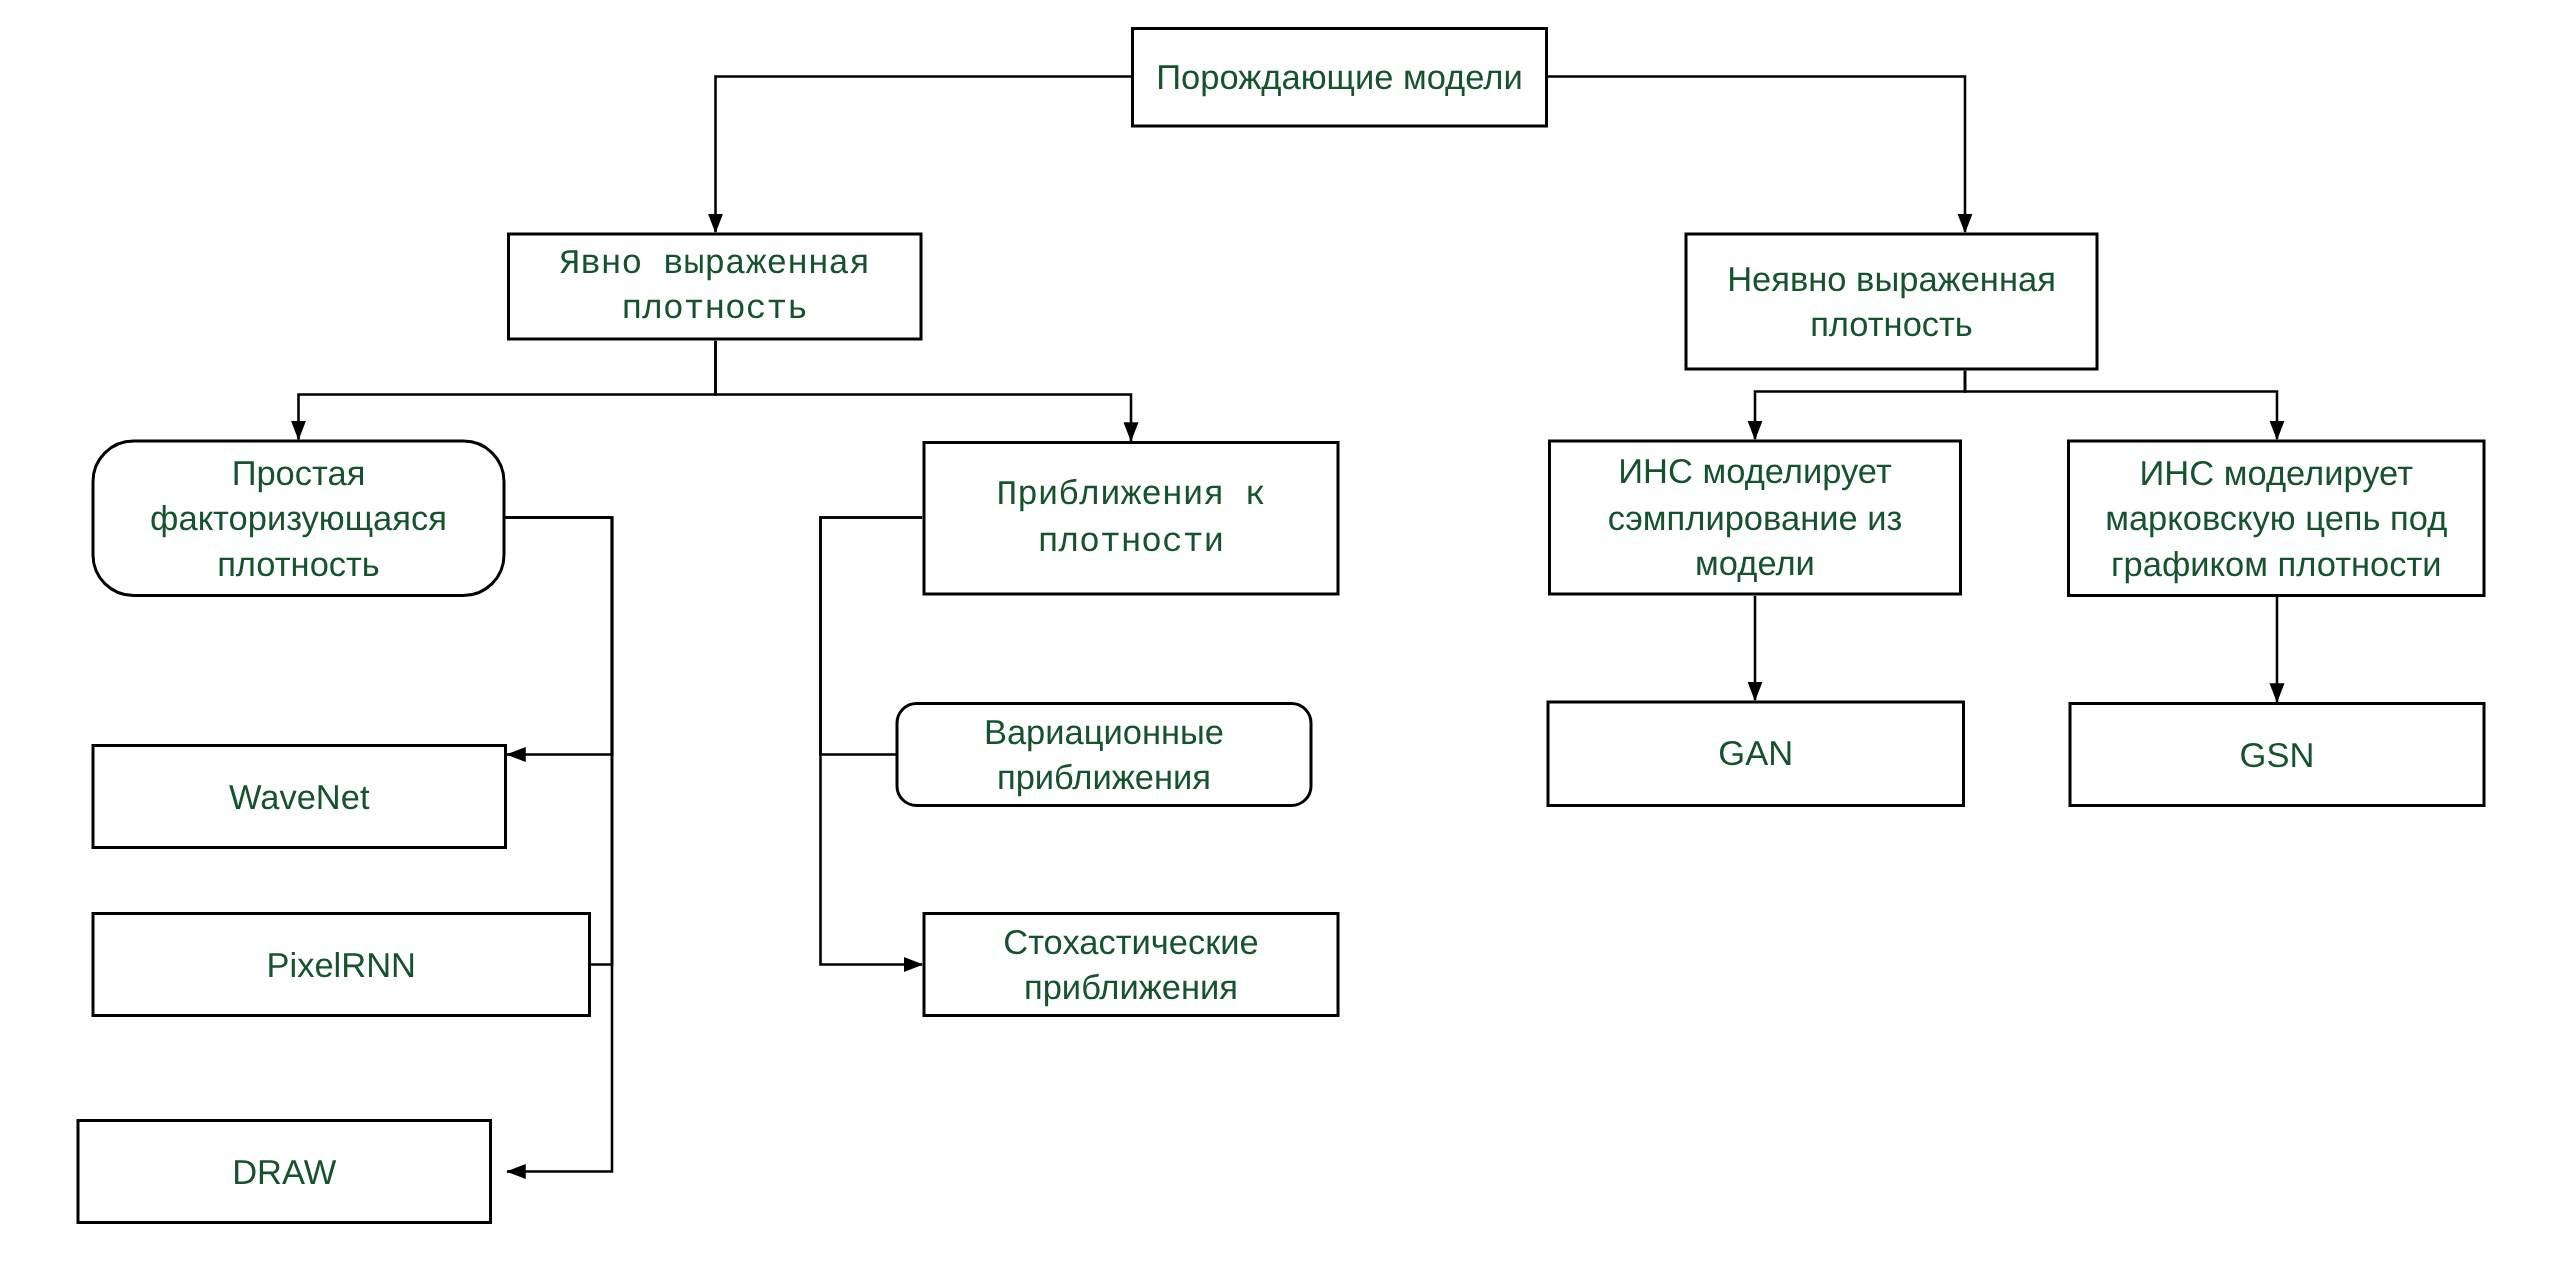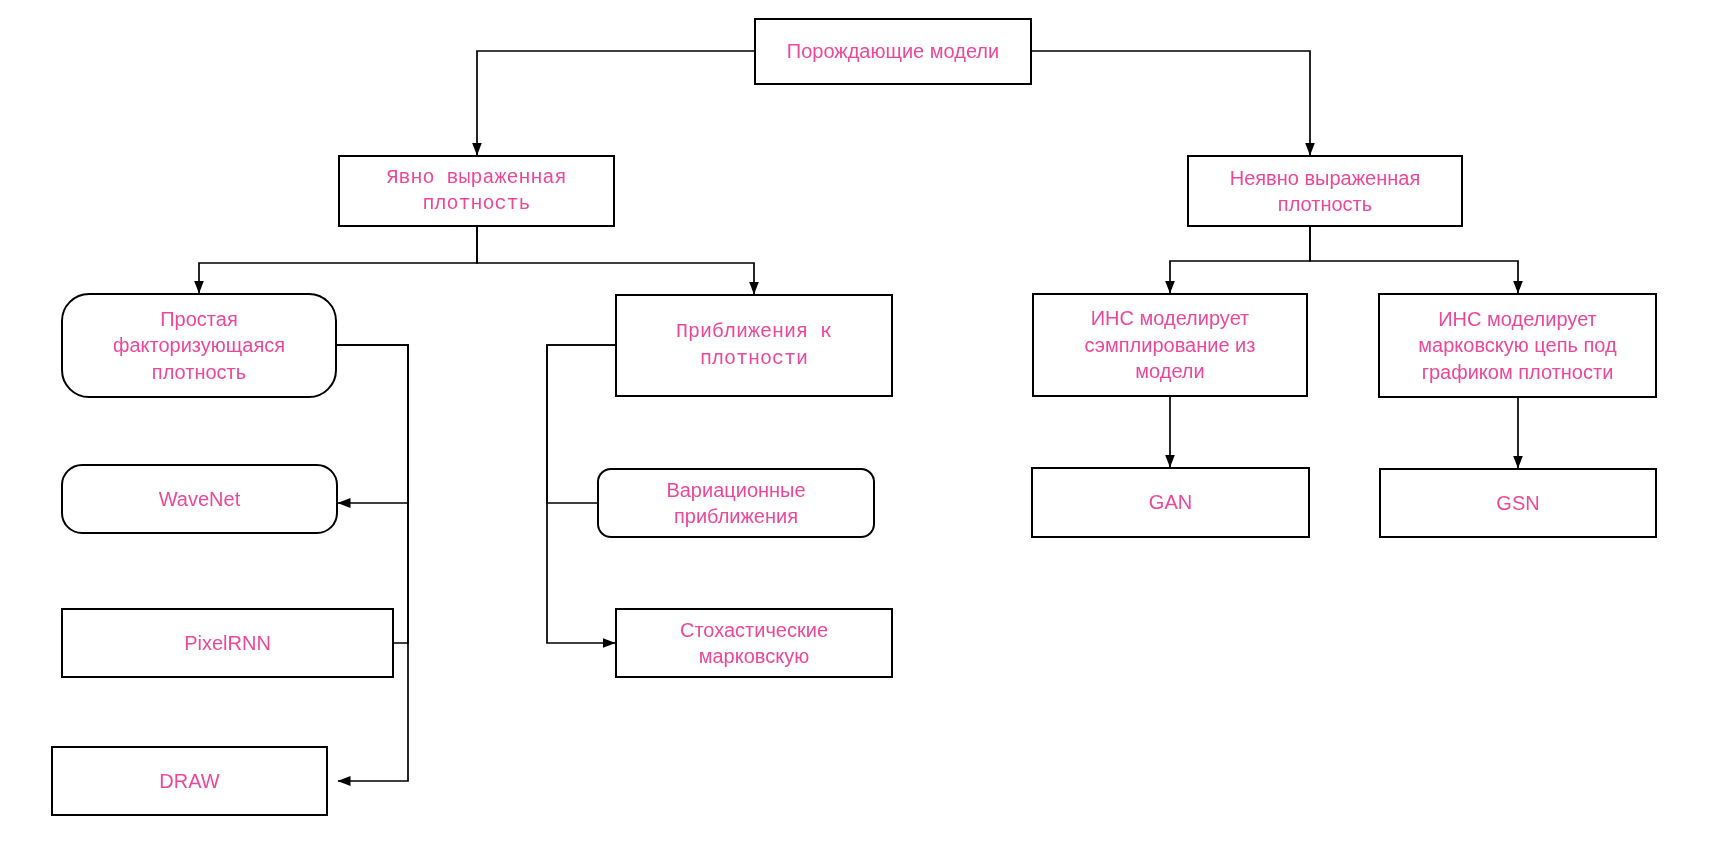--- a/index.html
+++ b/index.html
@@ -43,23 +43,23 @@
     background: var(--node-fill);
     border: 2px solid var(--node-stroke);
     display: flex;
     align-items: center;
     justify-content: center;
     text-align: center;
   }
   .node-label {
     display: block;
     white-space: pre-line;
-    font-size: 20px;
+    font-size: 23px;
     line-height: 1.32;
-    color: #ec4899;
+    color: #14532d;
     padding: 0 6px;
   }
 </style>
 </head>
 <body>
 
 <div id="diagram-canvas">
   <svg id="edge-layer" width="1716" height="852" viewBox="0 0 1716 852" xmlns="http://www.w3.org/2000/svg">
     <defs>
       <marker id="arrowhead" markerUnits="userSpaceOnUse" markerWidth="14" markerHeight="12" refX="12.5" refY="5" orient="auto">
@@ -82,49 +82,49 @@
       <polyline points="1518,398 1518,468" marker-end="url(#arrowhead)"></polyline>
     </svg>
 
 <div class="node" style="left: 754px; top: 18px; width: 278px; height: 67px;">
       <span class="node-label">Порождающие модели</span>
     </div>
     <div class="node" style="left: 338px; top: 155px; width: 277px; height: 72px; font-family: Liberation Mono, monospace;">
       <span class="node-label">Явно выраженная
 плотность</span>
     </div>
-    <div class="node" style="left: 1187px; top: 155px; width: 276px; height: 72px;">
+    <div class="node" style="left: 1123px; top: 155px; width: 276px; height: 92px;">
       <span class="node-label">Неявно выраженная
 плотность</span>
     </div>
     <div class="node" style="left: 61px; top: 293px; width: 276px; height: 105px; border-radius: 28px;">
       <span class="node-label">Простая
 факторизующаяся
 плотность</span>
     </div>
     <div class="node" style="left: 615px; top: 294px; width: 278px; height: 103px; font-family: Liberation Mono, monospace;">
       <span class="node-label">Приближения к
 плотности</span>
     </div>
-    <div class="node" style="left: 61px; top: 464px; width: 277px; height: 70px; border-radius: 21px;">
+    <div class="node" style="left: 61px; top: 496px; width: 277px; height: 70px;">
       <span class="node-label">WaveNet</span>
     </div>
     <div class="node" style="left: 61px; top: 608px; width: 333px; height: 70px;">
       <span class="node-label">PixelRNN</span>
     </div>
     <div class="node" style="left: 51px; top: 746px; width: 277px; height: 70px;">
       <span class="node-label">DRAW</span>
     </div>
     <div class="node" style="left: 597px; top: 468px; width: 278px; height: 70px; border-radius: 14px;">
       <span class="node-label">Вариационные
 приближения</span>
     </div>
     <div class="node" style="left: 615px; top: 608px; width: 278px; height: 70px;">
       <span class="node-label">Стохастические
-марковскую</span>
+приближения</span>
     </div>
     <div class="node" style="left: 1032px; top: 293px; width: 276px; height: 104px;">
       <span class="node-label">ИНС моделирует
 сэмплирование из
 модели</span>
     </div>
     <div class="node" style="left: 1378px; top: 293px; width: 279px; height: 105px;">
       <span class="node-label">ИНС моделирует
 марковскую цепь под
 графиком плотности</span>

